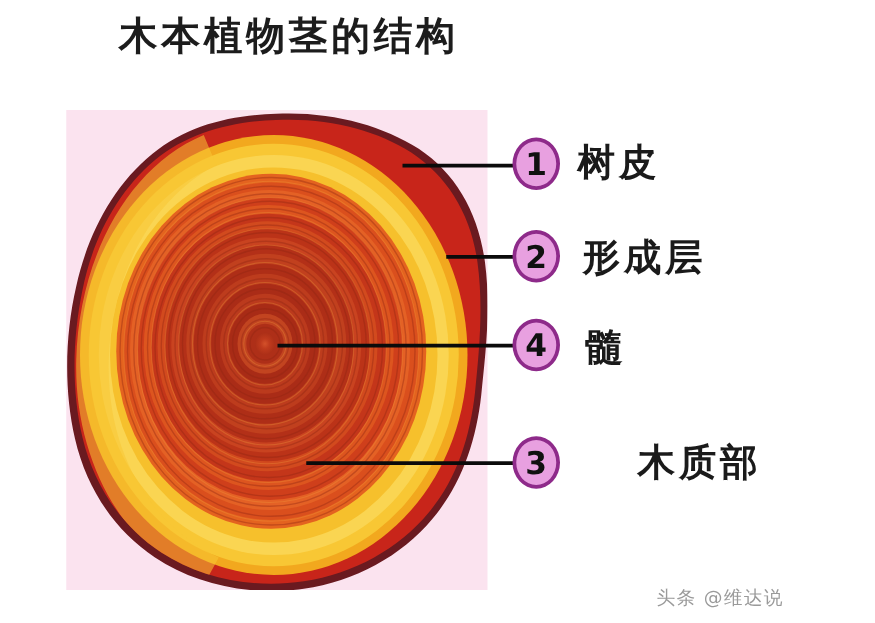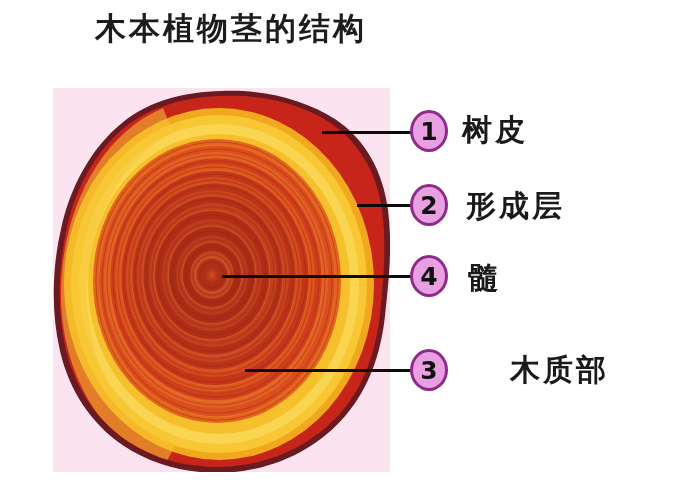--- a/index.html
+++ b/index.html
@@ -240,14 +240,15 @@
   <div class="badge badge-1">1</div>
   <div class="badge badge-2">2</div>
   <div class="badge badge-4">4</div>
   <div class="badge badge-3">3</div>
 
   <div class="caption caption-1">树皮</div>
   <div class="caption caption-2">形成层</div>
   <div class="caption caption-4">髓</div>
   <div class="caption caption-3">木质部</div>
 
+  <div class="watermark">头条 @维达说</div>
 
 </div>
 
 </body></html>

